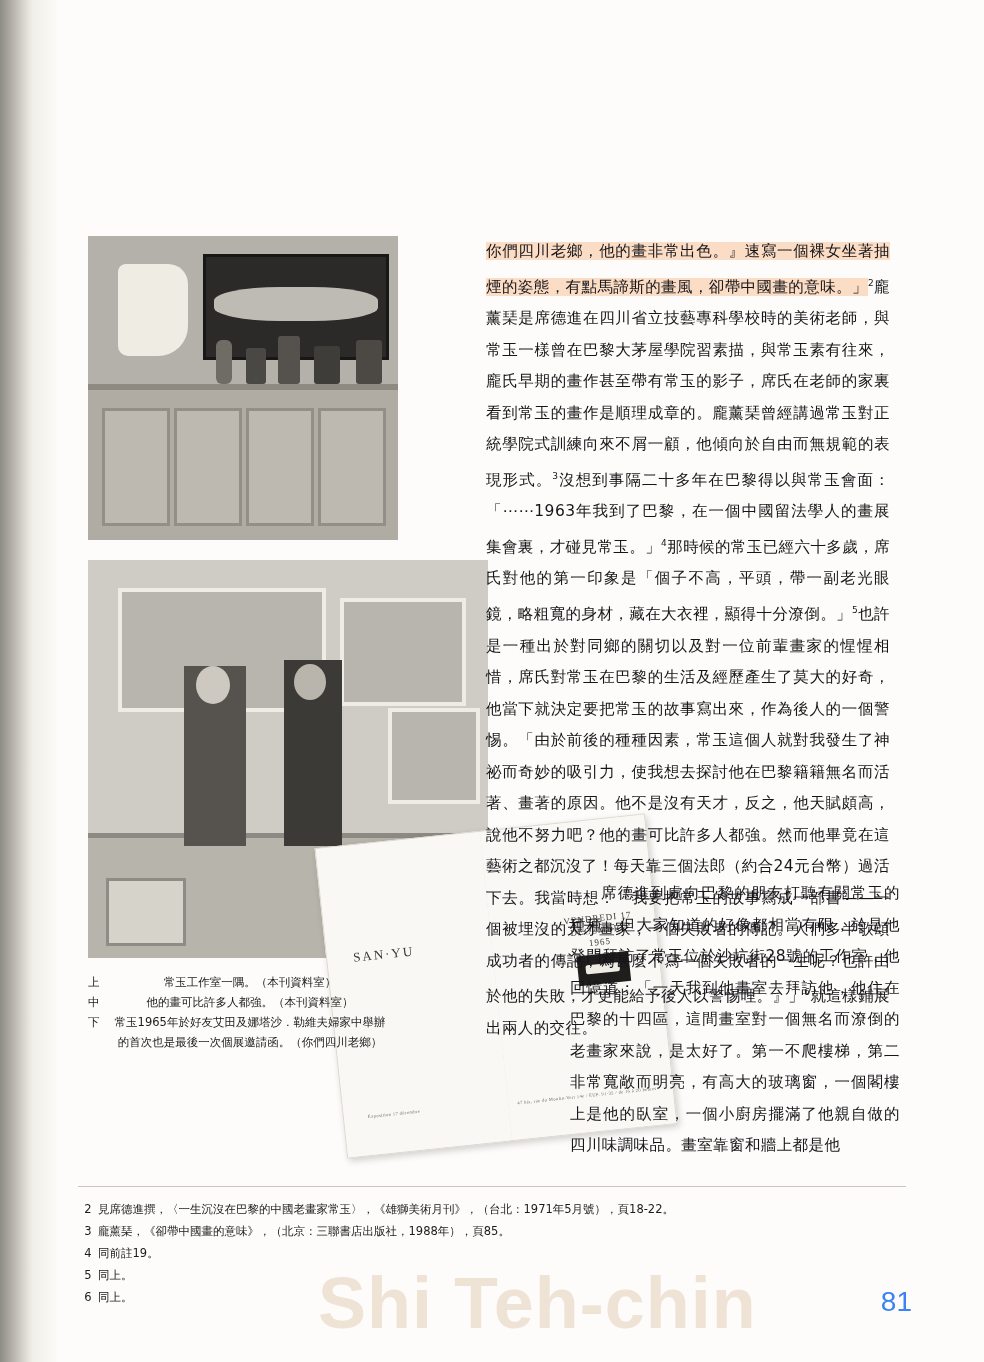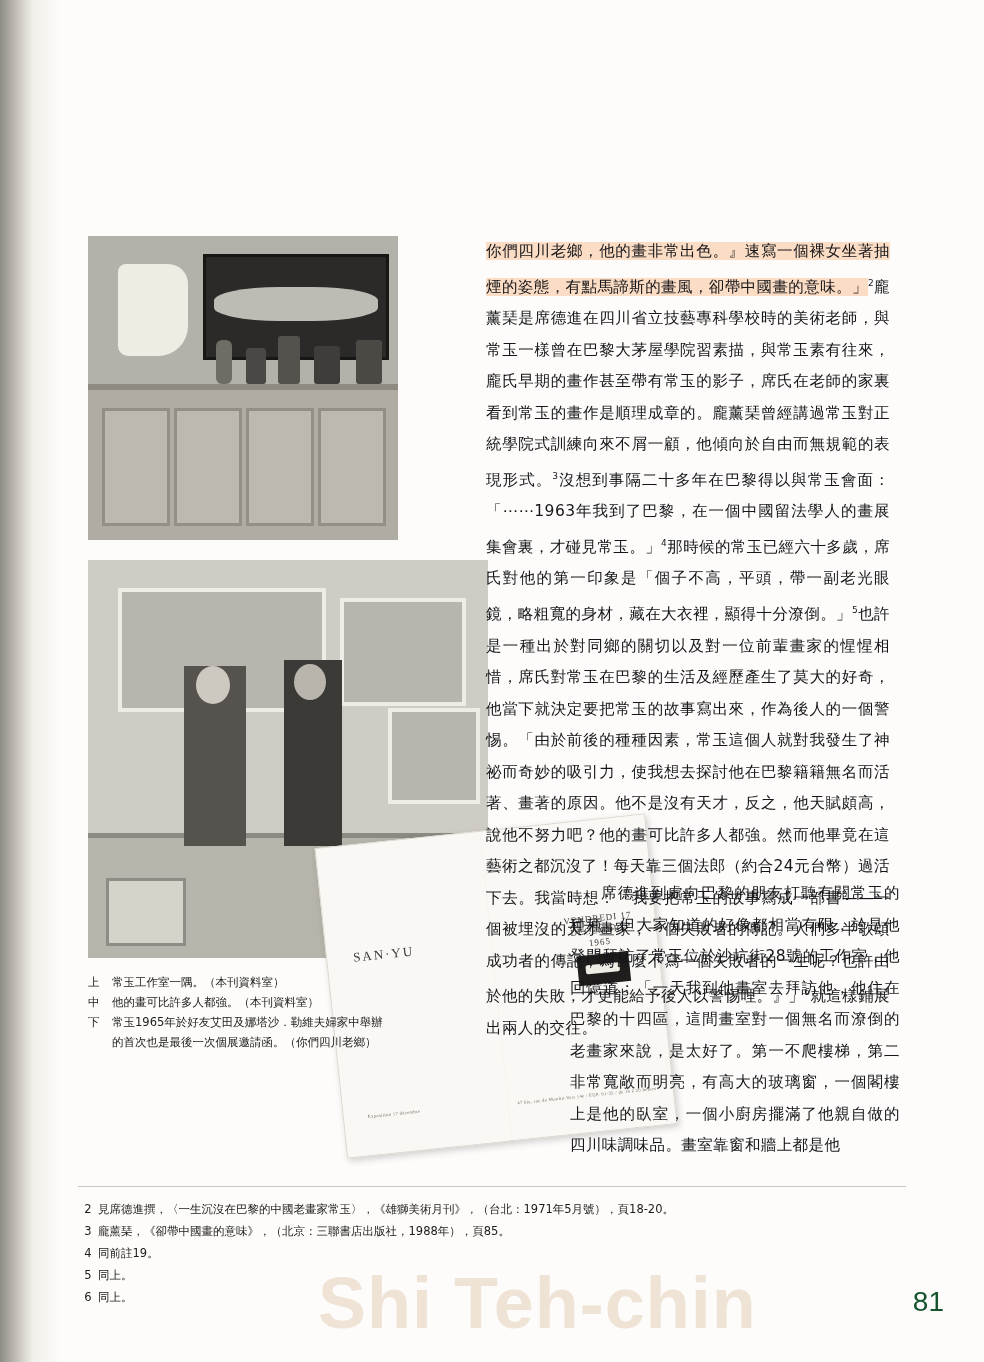--- a/index.html
+++ b/index.html
@@ -107,21 +107,21 @@
   .captions {
     position: absolute;
     left: 88px; top: 972px; width: 300px;
     font-family: "DejaVu Sans", sans-serif;
     font-size: 11.5px;
     line-height: 20px;
     color: #1b1b1b;
   }
   .cap-row { display: flex; }
   .cap-mark { width: 24px; flex: 0 0 24px; }
-  .cap-text { flex: 1; }
+  .cap-text { flex: 1; text-align: center; }
 
   
   .body-col {
     position: absolute;
     left: 478px; top: 228px; width: 420px;
     font-family: "DejaVu Sans", sans-serif;
     font-size: 15.5px;
     line-height: 31.5px;
     color: #16161a;
     text-align: justify;
@@ -168,24 +168,24 @@
     left: 318px; top: 1262px;
     font-family: "Liberation Sans", sans-serif;
     font-weight: bold;
     font-size: 72px;
     letter-spacing: 1px;
     color: #efe3d6;
     white-space: nowrap;
   }
   .pageno {
     position: absolute;
-    right: 40px; top: 1286px;
+    right: 72px; top: 1286px;
     font-family: "Liberation Sans", sans-serif;
     font-size: 28px;
-    color: #14532d;
+    color: #3b82f6;
   }
 </style>
 </head>
 <body>
 
 <div class="page">
 
   <div class="binding"></div>
   <div class="binding-inner"></div>
 
@@ -250,21 +250,21 @@
   </div>
 
   <div class="body-col2">
     <p class="indent">席德進到處向巴黎的朋友打聽有關常玉的種種，但大家知道的好像都相當有限，於是他登門拜訪了常玉位於沙坑街28號的工作室，他回憶道：「一天我到他畫室去拜訪他，他住在巴黎的十四區，這間畫室對一個無名而潦倒的老畫家來說，是太好了。第一不爬樓梯，第二非常寬敞而明亮，有高大的玻璃窗，一個閣樓上是他的臥室，一個小廚房擺滿了他親自做的四川味調味品。畫室靠窗和牆上都是他</p>
   </div>
 
   <div class="footrule"></div>
   <div class="footnotes">
     <div class="fn-row">
       <div class="fn-num">2</div>
-      <div class="fn-text">見席德進撰，〈一生沉沒在巴黎的中國老畫家常玉〉，《雄獅美術月刊》，（台北：1971年5月號），頁18-20。</div>
+      <div class="fn-text">見席德進撰，〈一生沉沒在巴黎的中國老畫家常玉〉，《雄獅美術月刊》，（台北：1971年5月號），頁18-22。</div>
     </div>
     <div class="fn-row">
       <div class="fn-num">3</div>
       <div class="fn-text">龐薰琹，《卻帶中國畫的意味》，（北京：三聯書店出版社，1988年），頁85。</div>
     </div>
     <div class="fn-row">
       <div class="fn-num">4</div>
       <div class="fn-text">同前註19。</div>
     </div>
     <div class="fn-row">

